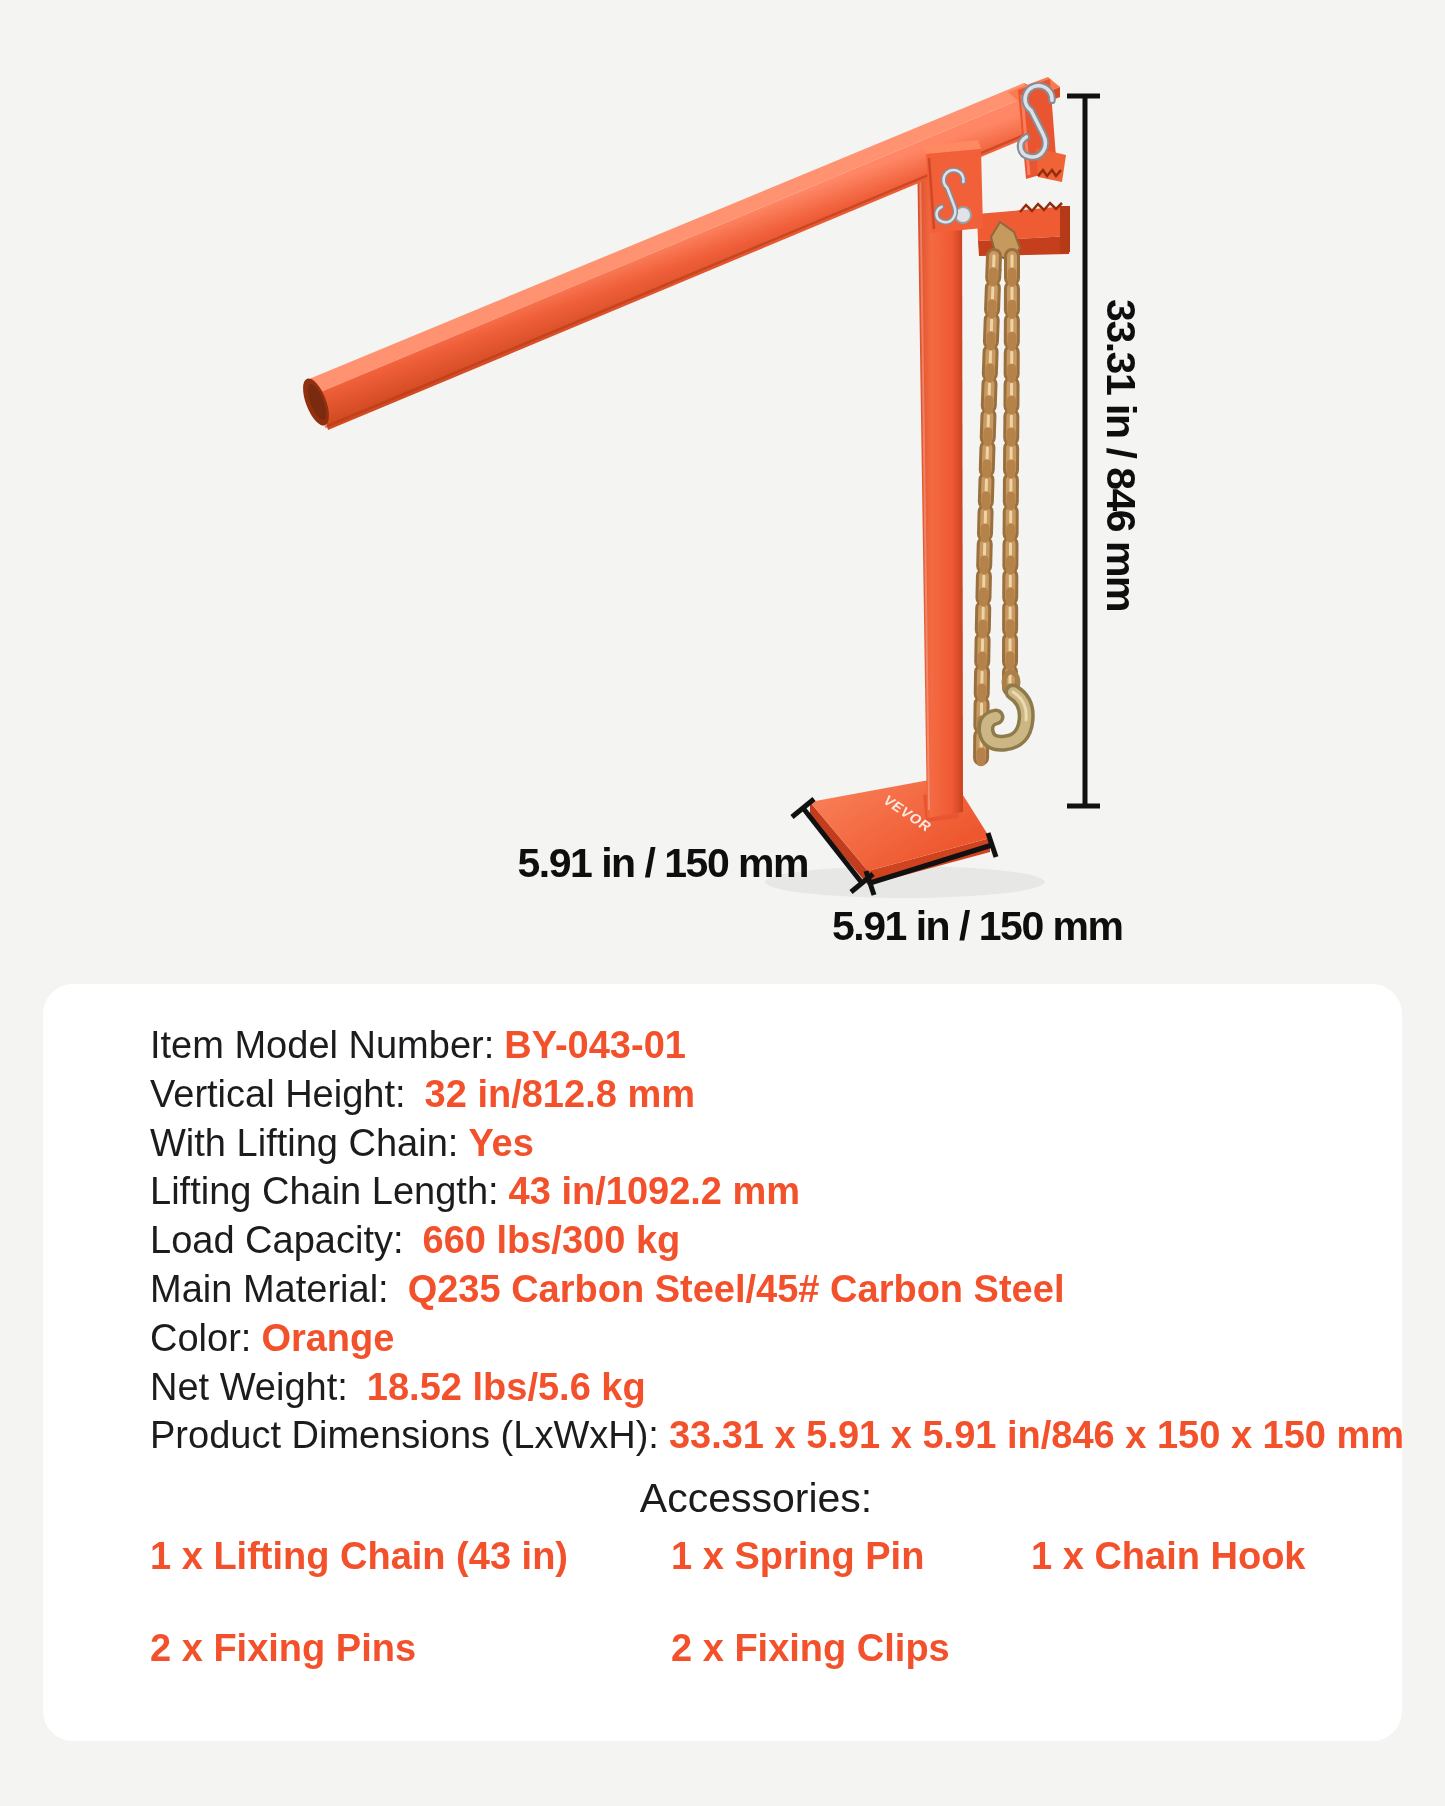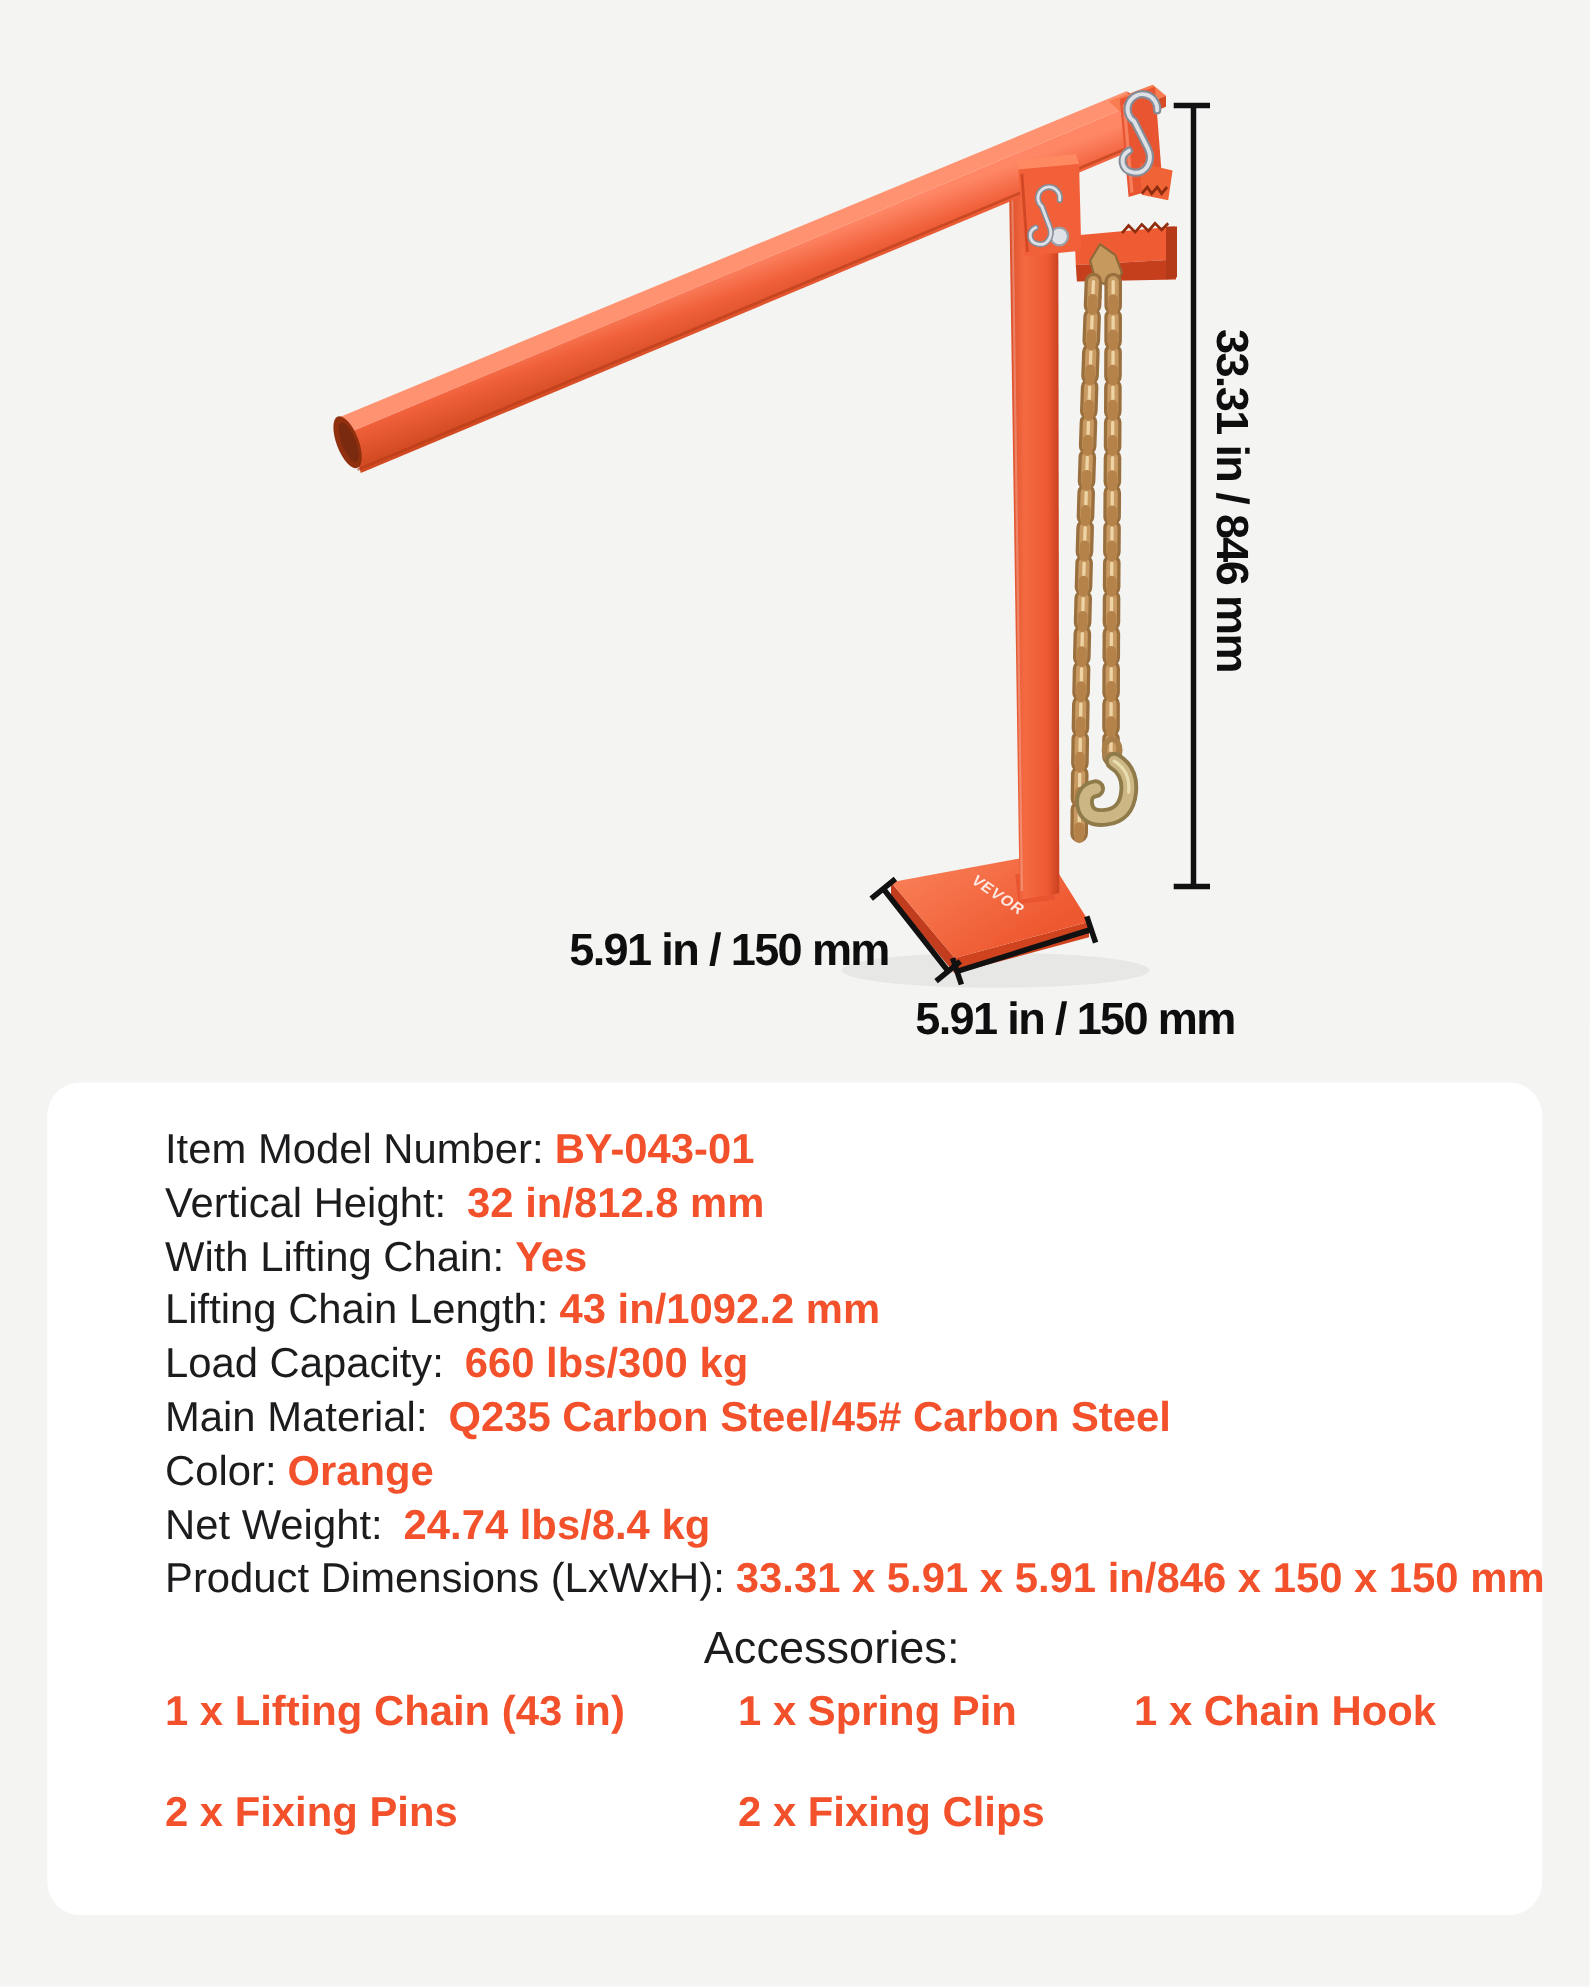--- a/index.html
+++ b/index.html
@@ -190,21 +190,21 @@
       <div class="spec-row wide">
         <span class="lbl">Load Capacity:</span><span class="val">660 lbs/300 kg</span>
       </div>
       <div class="spec-row wide">
         <span class="lbl">Main Material:</span><span class="val">Q235 Carbon Steel/45# Carbon Steel</span>
       </div>
       <div class="spec-row">
         <span class="lbl">Color:</span><span class="val">Orange</span>
       </div>
       <div class="spec-row wide">
-        <span class="lbl">Net Weight:</span><span class="val">24.74 lbs/8.4 kg</span>
+        <span class="lbl">Net Weight:</span><span class="val">18.52 lbs/5.6 kg</span>
       </div>
       <div class="spec-row">
         <span class="lbl">Product Dimensions (LxWxH):</span><span class="val">33.31 x 5.91 x 5.91 in/846 x 150 x 150 mm</span>
       </div>
 
       <div class="acc-title">Accessories:</div>
       <div class="acc-grid">
         <div class="acc-item">1 x Lifting Chain (43 in)</div>
         <div class="acc-item">1 x Spring Pin</div>
         <div class="acc-item">1 x Chain Hook</div>

